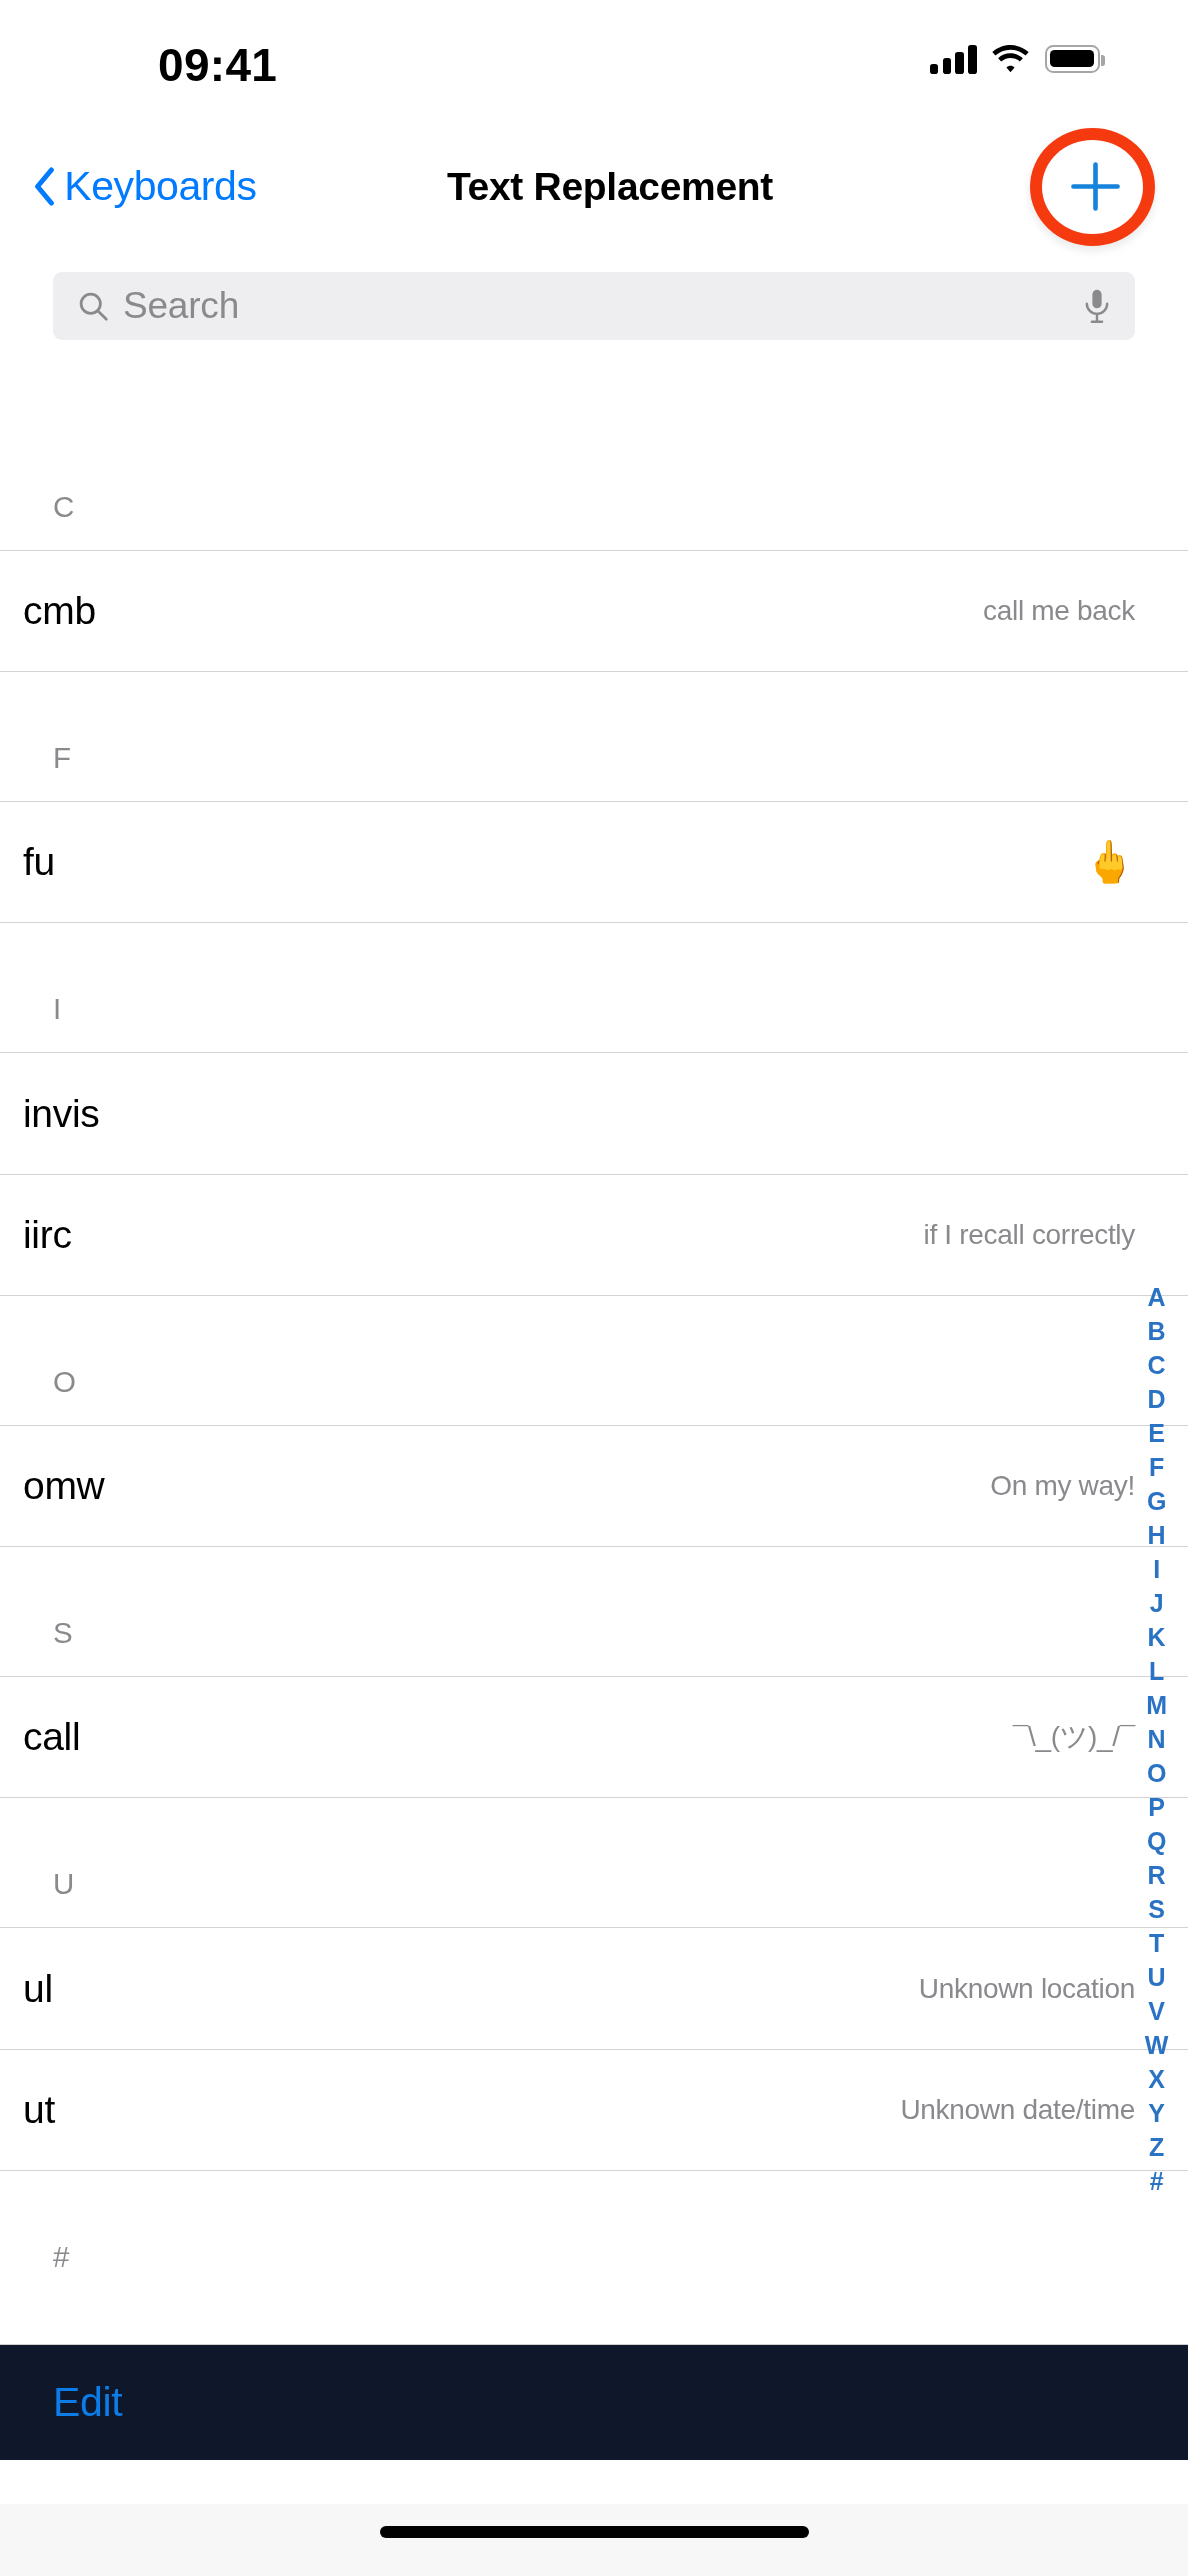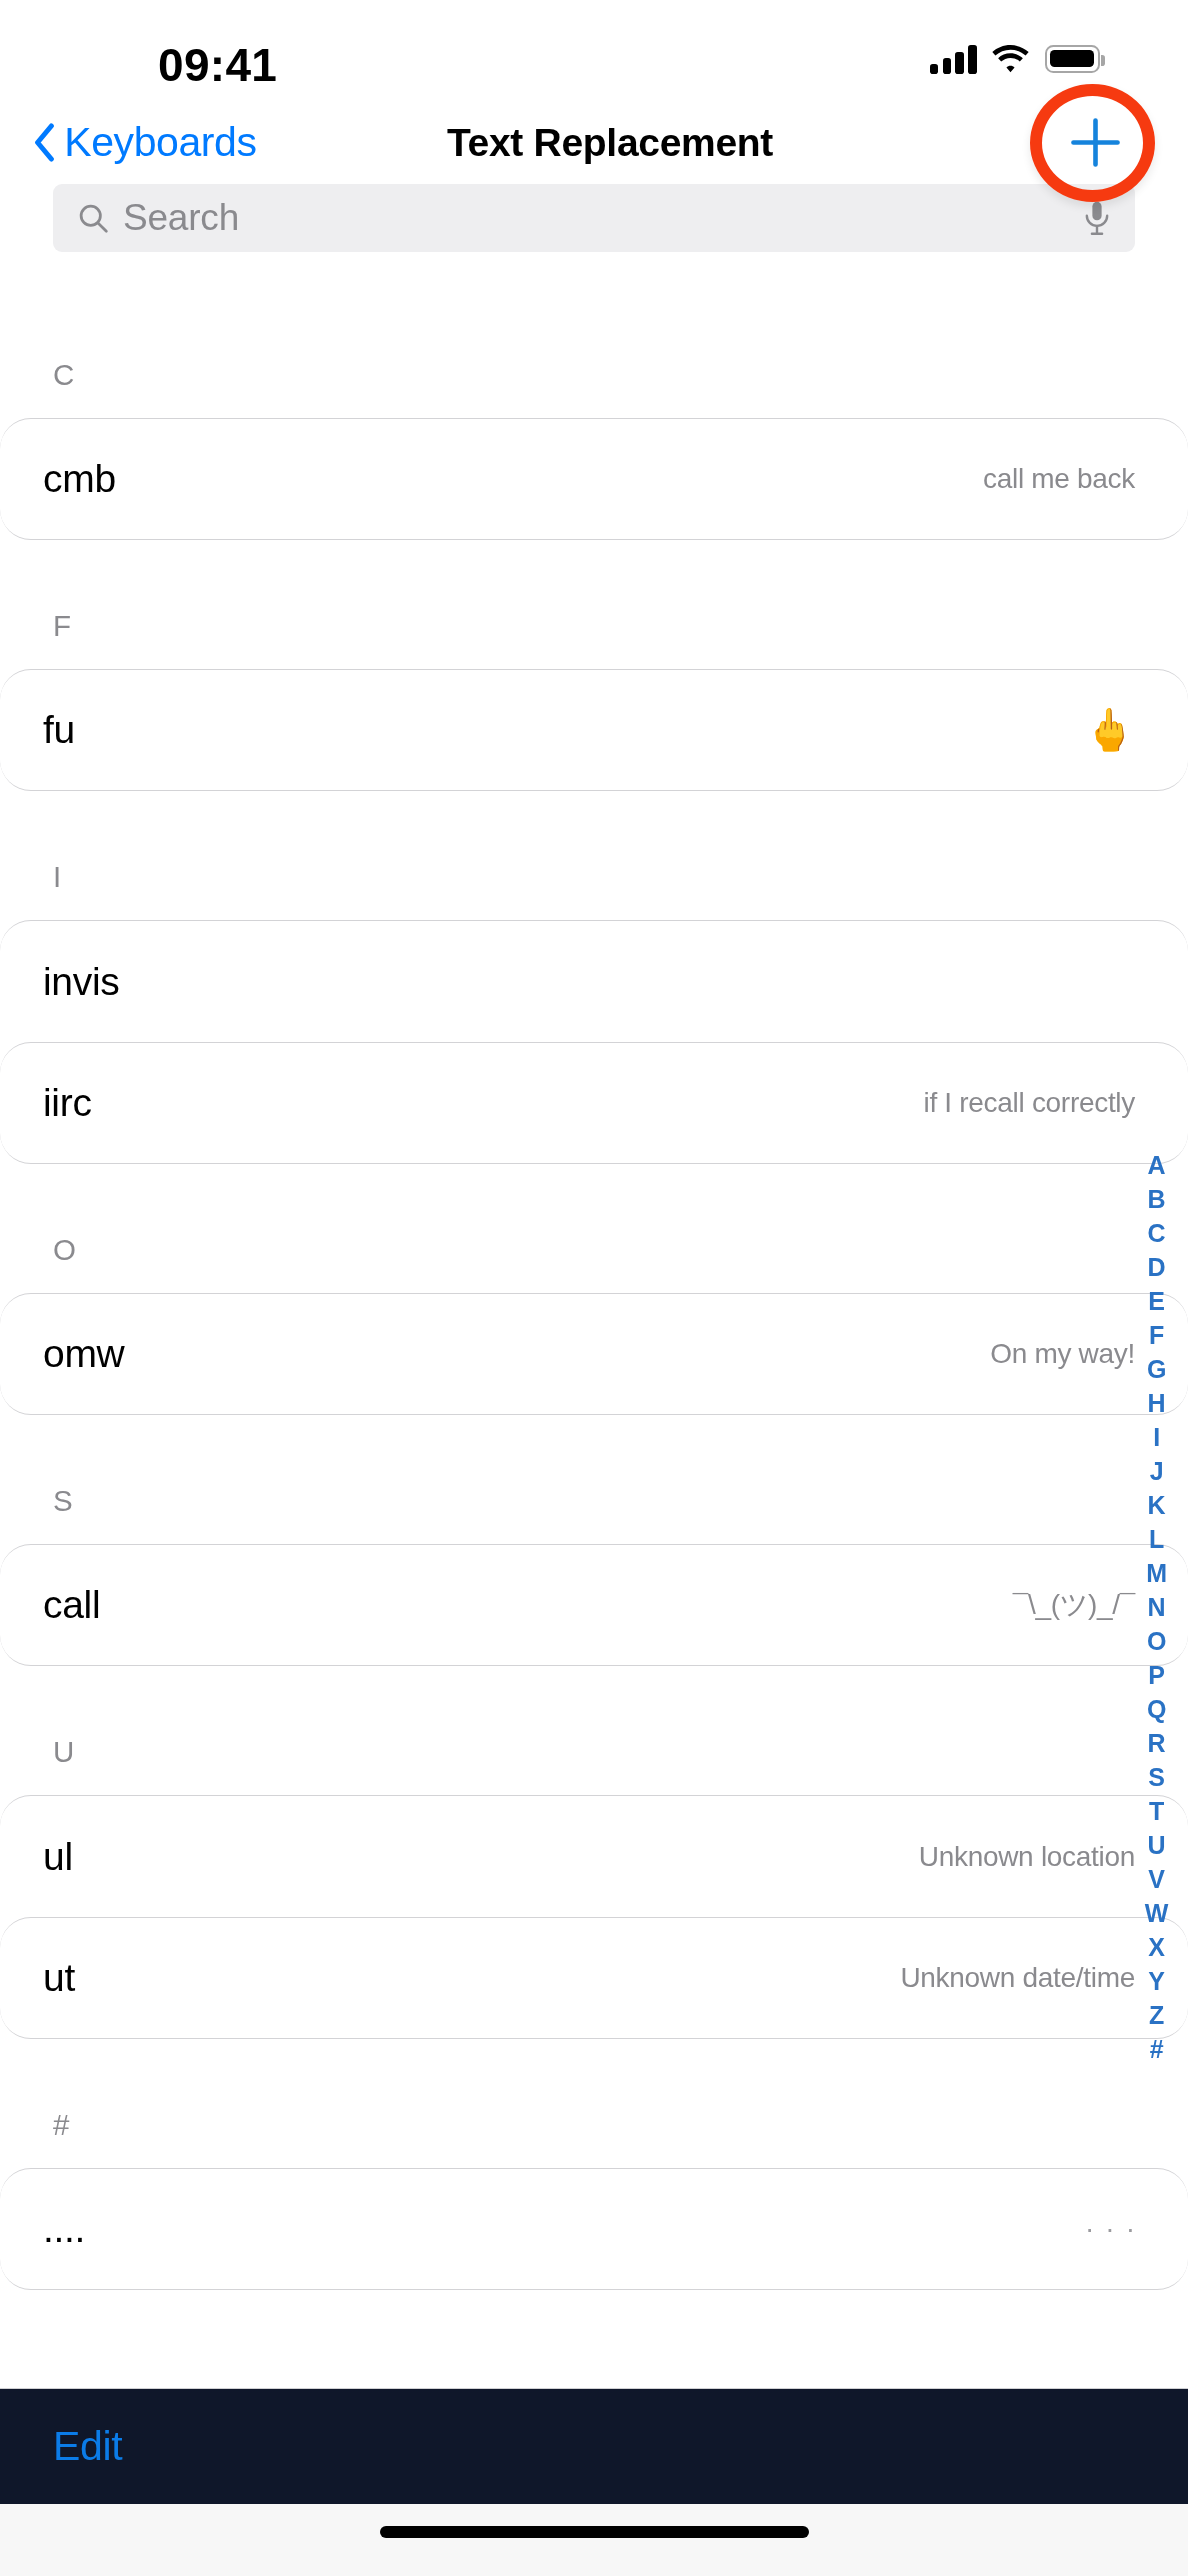--- a/index.html
+++ b/index.html
@@ -8,21 +8,21 @@
     background:#ffffff;
     font-family:"Liberation Sans", sans-serif;
     -webkit-font-smoothing:antialiased;
     overflow:hidden;
   }
 
   .screen {
     position:relative;
     width:1188px; height:2576px;
     background:#ffffff;
-    display:flex; flex-direction:column;
+    display:flex; flex-direction:column;gap:44px;
   }
 
   
   .statusbar {
     position:relative;
     height:101px;
     flex:0 0 101px;
     display:flex; align-items:center;
   }
   .status-time {
@@ -132,23 +132,22 @@
     display:flex; align-items:center;
     padding-left:53px;
     font-size:29.5px;
     color:#8A8A8E;
     letter-spacing:0.2px;
   }
   .row {
     position:relative;
     height:122px;
     display:flex; align-items:center;
-    padding:0 53px 0 43px;
+    padding:0 53px 0 23px;
     border-top:1.8px solid #D3D3D6;
-    border-radius:31px;
   }
   .row:last-child { border-bottom:1.8px solid #D3D3D6; }
   .row-shortcut {
     font-size:39px; color:#000; letter-spacing:-0.3px;
   }
   .row-phrase {
     margin-left:auto;
     font-size:28px; color:#8A8A8E; letter-spacing:-0.3px;
     white-space:pre;
     text-align:right;

